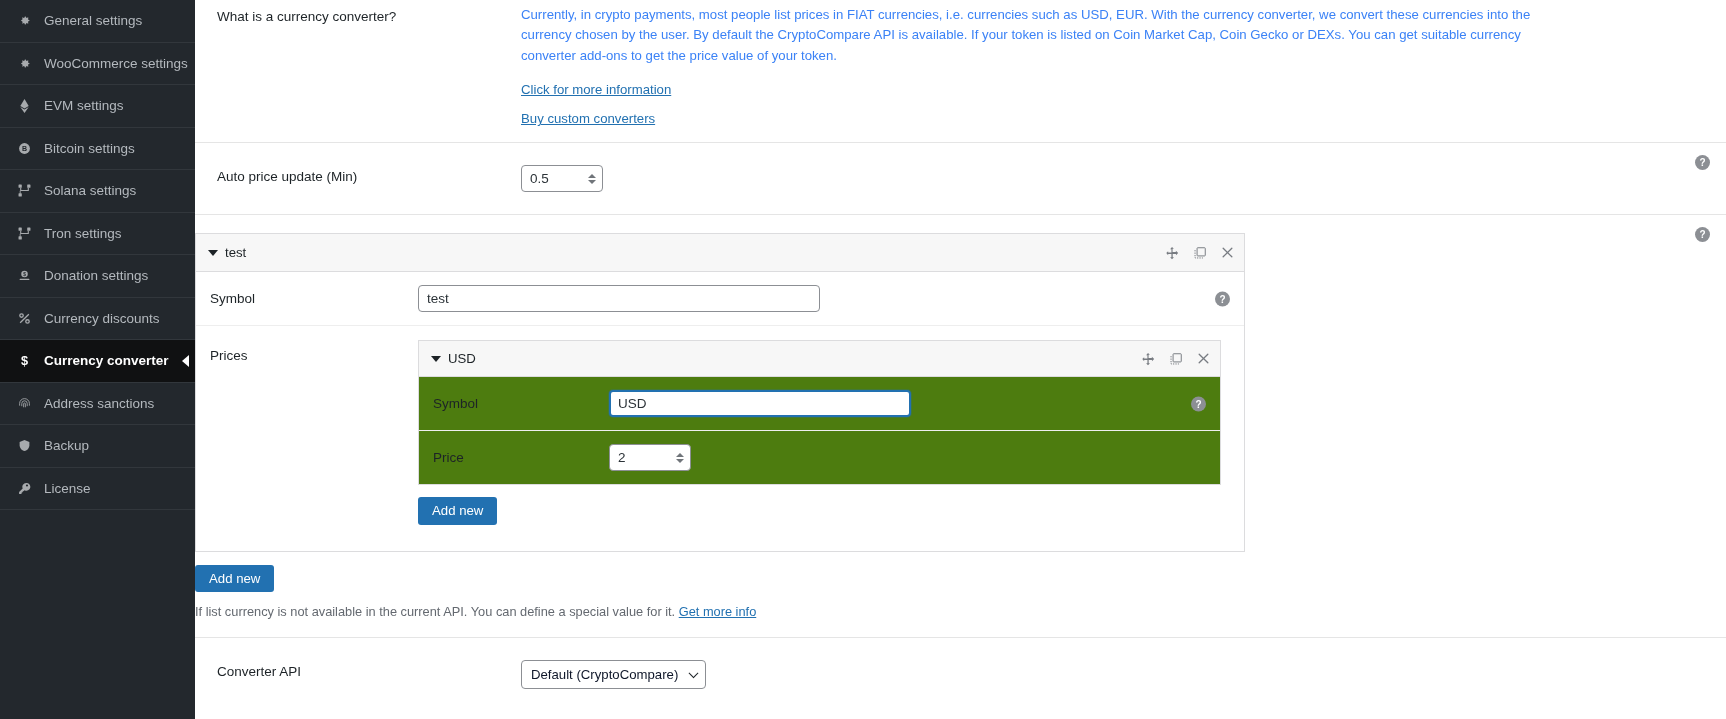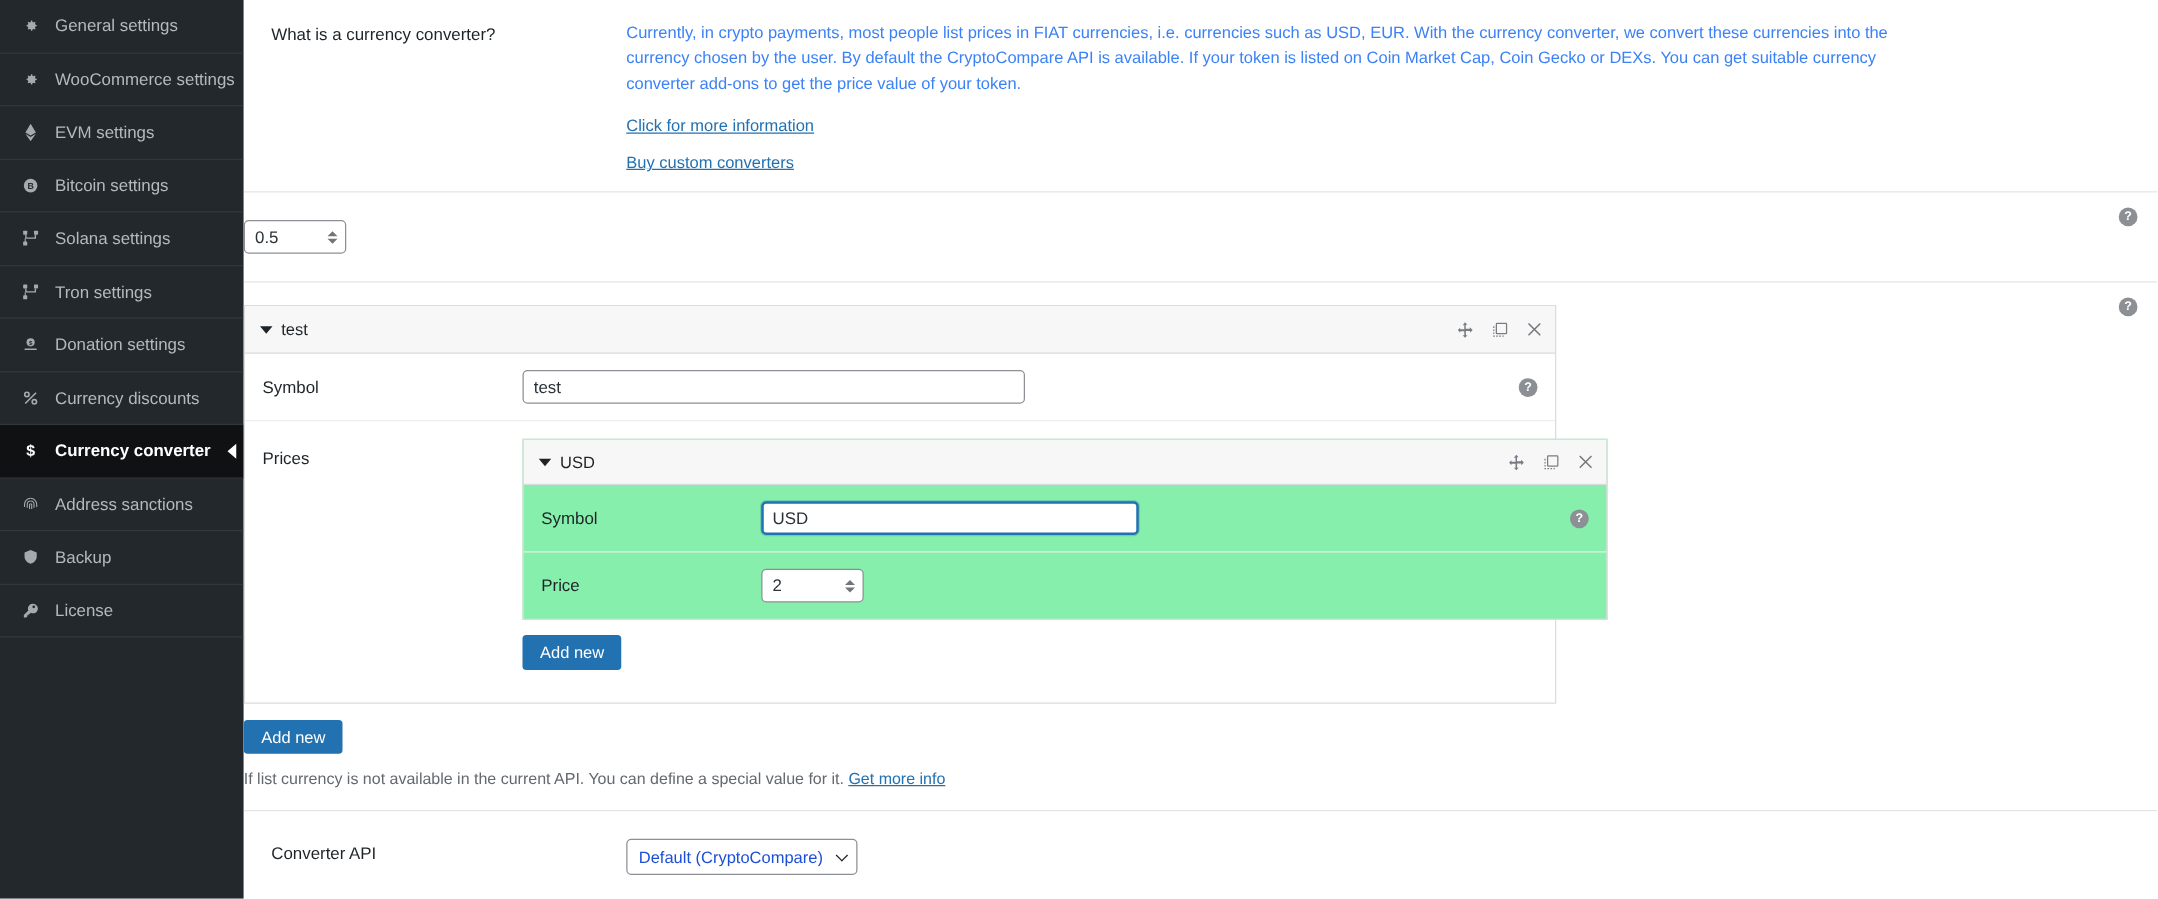--- a/index.html
+++ b/index.html
@@ -68,21 +68,22 @@
     flex: 1;
     height: 719px;
     background: #ffffff;
     position: relative;
     overflow: hidden;
   }
   .section {
     position: relative;
     border-bottom: 1px solid #e5e5e5;
     display: flex;
-    padding: 16px 0 16px 0;
+    padding: 5px 0 16px 0;
+    gap: 20px;
   }
   .section.no-border { border-bottom: none; }
   .sec-label {
     width: 306px;
     min-width: 306px;
     padding-left: 22px;
     padding-top: 2px;
     font-size: 13.5px;
     color: #1d2327;
     line-height: 1.5;
@@ -232,22 +233,22 @@
     text-align: center;
     cursor: pointer;
     user-select: none;
   }
 
   input.text-input.wide { width: 402px; }
 
   
   .repeater-inner {
     border: 1px solid #dcdcde;
-    background: #86efac;
-    width: 868px;
+    background: #4d7c0f;
+    width: 803px;
     margin-left: 0;
   }
   .rep-head.inner { height: 36px; }
   .field-row.inner .field-label { width: 190px; min-width: 190px; }
   input.text-input.focused {
     width: 302px;
     border: 2px solid #2271b1;
     box-shadow: 0 0 0 1px rgba(34,113,177,0.25);
     padding: 4px 7px;
   }
@@ -272,21 +273,21 @@
   }
   .hint a {
     color: #2271b1;
     text-decoration: underline;
     cursor: pointer;
   }
 
   select.sel {
     font-family: "Liberation Sans", "DejaVu Sans", sans-serif;
     font-size: 13.2px;
-    color: #1d4ed8;
+    color: #0f172a;
     border: 1px solid #8c8f94;
     border-radius: 4px;
     background: #fff;
     padding: 5px 26px 5px 9px;
     height: 29px;
     -webkit-appearance: none;
     appearance: none;
     outline: none;
     cursor: pointer;
   }
@@ -447,20 +448,21 @@
       <div class="sec-label">What is a currency converter?</div>
       <div class="sec-body">
         <p class="desc-text">Currently, in crypto payments, most people list prices in FIAT currencies, i.e. currencies such as USD, EUR. With the currency converter, we convert these currencies into the currency chosen by the user. By default the CryptoCompare API is available. If your token is listed on Coin Market Cap, Coin Gecko or DEXs. You can get suitable currency converter add-ons to get the price value of your token.</p>
         <a class="desc-link" href="#">Click for more information</a><br>
         <a class="desc-link second" href="#">Buy custom converters</a>
       </div>
     </section>
 
     <section class="section" style="padding-top:22px;padding-bottom:22px;">
       <span class="help-icon">?</span>
+      <div class="sec-label">Auto price update (Min)</div>
       <div class="sec-body">
         <span class="num-wrap">
           <input class="num-input" type="text" value="0.5" style="">
           <span class="spinner">
               <i class="up"></i>
               <i class="down"></i>
             </span>
         </span>
       </div>
     </section>

